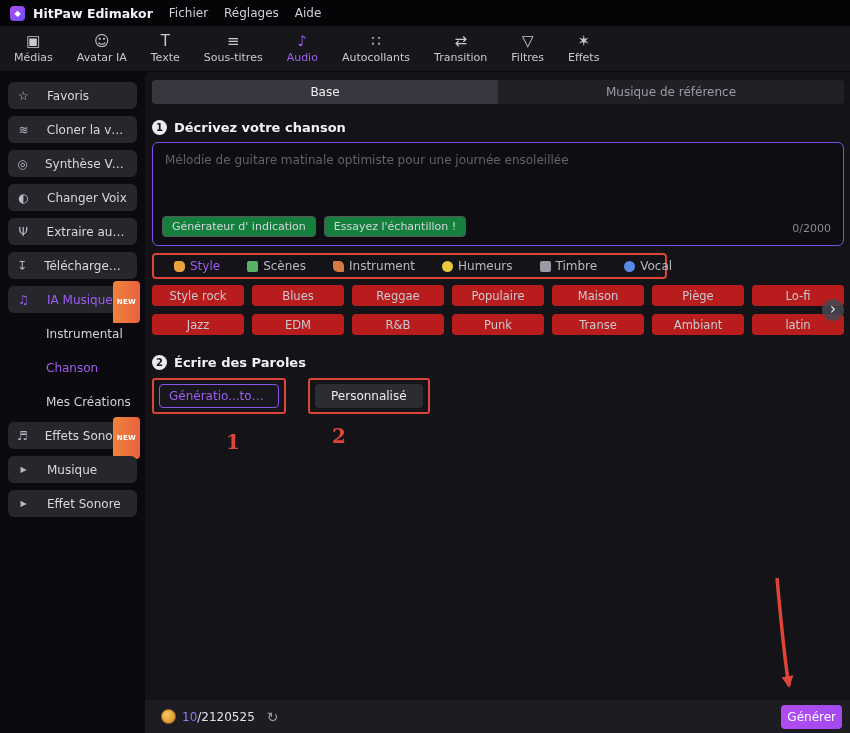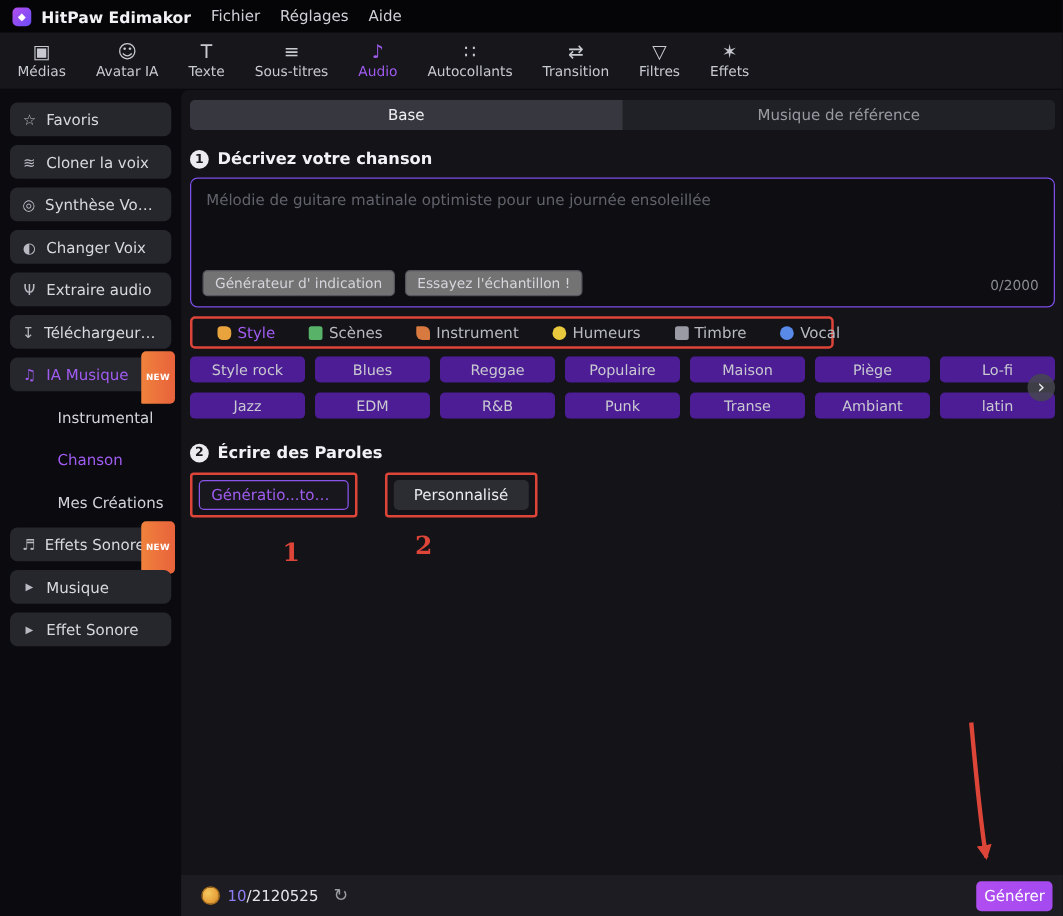--- a/index.html
+++ b/index.html
@@ -33,49 +33,49 @@
   
   .app-body{display:flex;height:661px;}
   .sidebar{width:145px;background:#0b0b0f;padding:10px 8px 0 8px;display:flex;flex-direction:column;gap:7px;flex:none;}
   .side-pill{height:27px;background:#26262d;border-radius:6px;display:flex;align-items:center;gap:7px;padding:0 9px;font-size:12px;color:#d8d8de;position:relative;cursor:pointer;}
   .side-pill .s-icon{font-size:12px;color:#b9b9c2;width:13px;text-align:center;}
   .side-pill.active{color:var(--accent-purple);}
   .side-pill.active .s-icon{color:var(--accent-purple);}
   .side-sub{height:27px;display:flex;align-items:center;padding-left:38px;font-size:12px;color:#d2d2da;cursor:pointer;}
   .side-sub.selected{color:var(--accent-purple);}
   .badge{position:absolute;top:-5px;right:-3px;background:linear-gradient(90deg,#f0823c,var(--badge-orange));color:#fff;font-size:7px;font-weight:bold;padding:17px 4px;border-radius:4px 4px 4px 1px;letter-spacing:.3px;}
-  .pill-label{white-space:nowrap;overflow:hidden;text-overflow:ellipsis;}
+  .pill-label{white-space:nowrap;overflow:hidden;text-overflow:ellipsis;margin-left:10px;}
   
   .main{flex:1;background:#131318;position:relative;padding:8px 12px 0 7px;border-radius:6px 0 0 0;}
   .tabbar{height:24px;background:#202027;border-radius:4px;display:flex;overflow:hidden;}
   .tab{flex:1;display:flex;align-items:center;justify-content:center;font-size:12px;color:#9a9aa2;cursor:pointer;border-radius:0;}
   .tab.active{background:#37373f;color:#f0f0f4;}
   .section-heading{display:flex;align-items:center;gap:7px;margin-top:16px;}
   .num-circle{width:15px;height:15px;border-radius:50%;background:#ececf0;color:#18181d;font-size:10px;font-weight:bold;display:flex;align-items:center;justify-content:center;}
   .heading-text{font-size:13px;font-weight:bold;color:#f2f2f6;}
   .describe-box{margin-top:7px;height:104px;background:#0d0d12;border:1px solid #7d4fe8;border-radius:6px;position:relative;padding:10px 12px;cursor:text;}
   .placeholder{color:#62626c;font-size:12px;}
   .box-buttons{position:absolute;left:9px;bottom:8px;display:flex;gap:8px;}
-  .ghost-btn{background:#737373;border:1px solid #55555e;border-radius:4px;color:#d5d5dc;font-size:11px;padding:3px 9px;font-family:inherit;cursor:pointer;}
+  .ghost-btn{background:#15803d;border:1px solid #55555e;border-radius:4px;color:#d5d5dc;font-size:11px;padding:3px 9px;font-family:inherit;cursor:pointer;}
   .char-count{position:absolute;right:12px;bottom:10px;font-size:11px;color:#8a8a92;}
   
   .cat-row{margin-top:7px;border:2px solid var(--annotation-red);border-radius:4px;display:flex;align-items:center;gap:27px;padding:4px 20px;width:515px;}
   .cat-item{display:flex;align-items:center;gap:5px;font-size:12px;color:#b9b9c1;cursor:pointer;}
   .cat-item.active{color:var(--accent-purple);}
   .cat-ic{width:11px;height:11px;border-radius:50%;display:inline-block;}
   .ic-style{background:#e8a33d;border-radius:3px 40% 40% 40%;}
   .ic-scenes{background:#58b368;border-radius:2px;}
   .ic-instrument{background:#d87a3f;border-radius:1px 5px 1px 5px;}
   .ic-humeurs{background:#e8c93d;}
   .ic-timbre{background:#9a9aa5;border-radius:2px;}
   .ic-vocal{background:#5a8ae8;}
   
   .chips-wrap{position:relative;margin-top:6px;overflow:hidden;}
   .chips-grid{display:grid;grid-template-columns:repeat(7,92px);column-gap:8px;row-gap:8px;}
-  .chip{height:21px;background:#4c1d95;border-radius:4px;display:flex;align-items:center;justify-content:center;font-size:11.5px;color:#c9c9d1;cursor:pointer;white-space:nowrap;}
+  .chip{height:21px;background:#b91c1c;border-radius:4px;display:flex;align-items:center;justify-content:center;font-size:11.5px;color:#c9c9d1;cursor:pointer;white-space:nowrap;}
   .chevron{position:absolute;right:0px;top:14px;width:22px;height:22px;border-radius:50%;background:rgba(70,70,80,.85);display:flex;align-items:center;justify-content:center;font-size:15px;color:#f0f0f4;cursor:pointer;padding-bottom:2px;}
   
   .lyrics-row{margin-top:8px;display:flex;gap:22px;position:relative;height:110px;}
   .red-box{border:2px solid var(--annotation-red);border-radius:3px;padding:4px 5px;align-self:flex-start;}
   .auto-btn{background:#17171d;border:1px solid #8a55e8;color:var(--accent-purple);border-radius:4px;font-size:12px;padding:4px 9px;font-family:inherit;cursor:pointer;max-width:120px;white-space:nowrap;overflow:hidden;text-overflow:ellipsis;}
   .custom-btn{background:#2c2c33;border:none;color:#ececf0;border-radius:4px;font-size:12px;padding:5px 16px;font-family:inherit;cursor:pointer;}
   .marker{position:absolute;color:var(--annotation-red);font-family:"DejaVu Serif","Liberation Serif",serif;font-size:20px;font-weight:600;}
   .marker-1{left:74px;top:52px;}
   .marker-2{left:180px;top:46px;}
   

